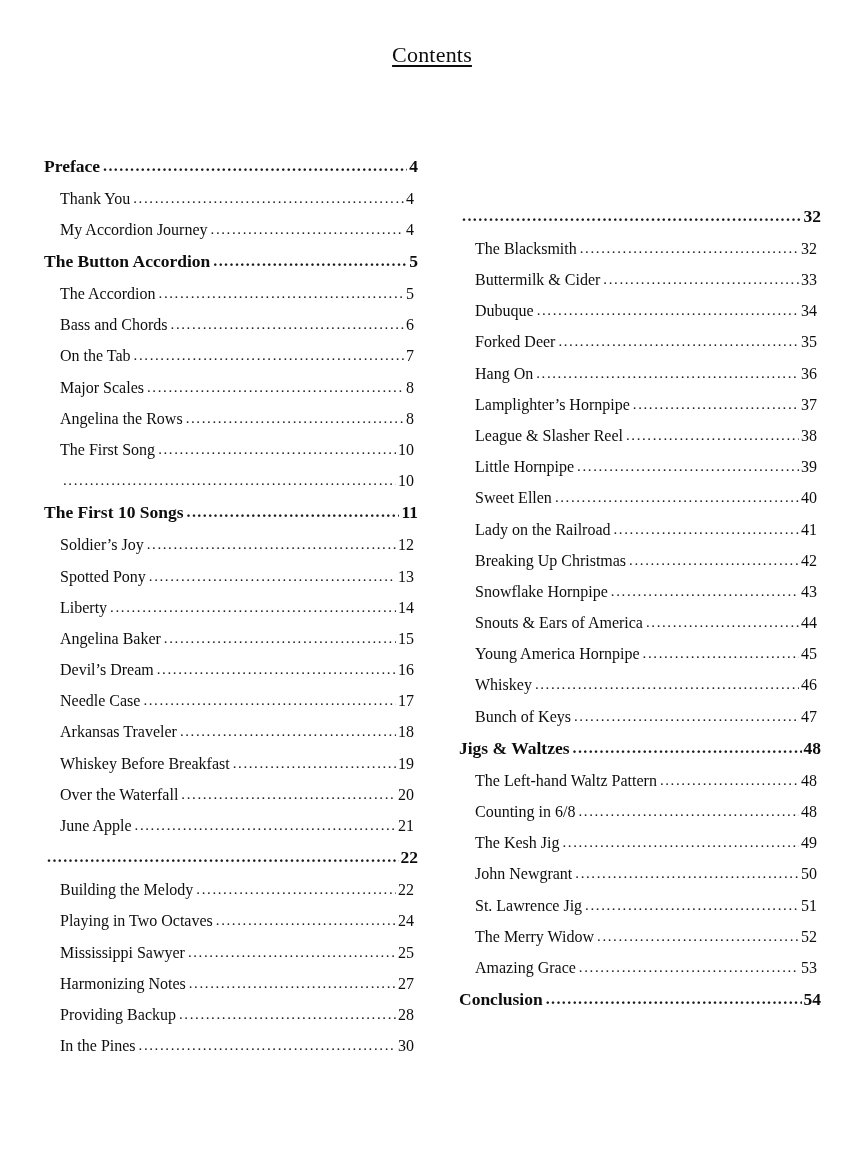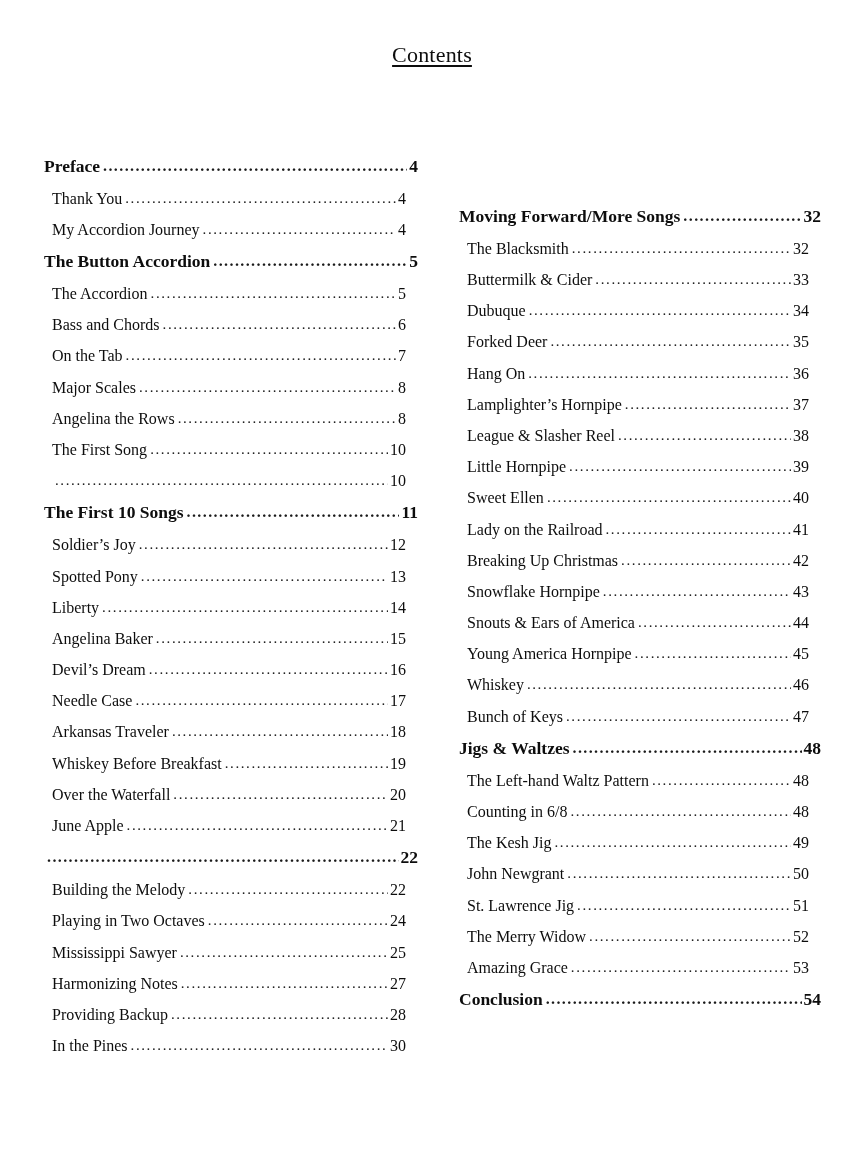--- a/index.html
+++ b/index.html
@@ -85,21 +85,21 @@
   .lvl1 {
     font-weight: bold;
     font-size: 17.5px;
     margin-bottom: 7px;
   }
   .lvl1 .dots { letter-spacing: 1.4px; font-size: 16px; font-weight: bold; }
   .lvl1 .pg { font-weight: bold; }
 
   .lvl2 {
     font-size: 16px;
-    margin-left: 8px;
+    margin-left: 16px;
     width: calc(100% - 20px);
     margin-top: 12px;
     margin-bottom: 12px;
   }
   .lvl2.italic .txt { }
 
   .col-left .lvl1:first-child,
   .col-right .lvl1:first-child { margin-top: 0; }
 </style>
 </head>
@@ -250,21 +250,20 @@
         </div>
         <div class="entry lvl2 italic">
           <span class="txt">In the Pines</span>
           <span class="dots">........................................................................................................................</span>
           <span class="pg">30</span>
         </div>
       </div>
     <div class="col-divider"></div>
     <div class="col col-right">
         <div class="entry lvl1">
-          <span class="txt">Moving Forward/More Songs</span>
           <span class="dots">........................................................................................................................</span>
           <span class="pg">32</span>
         </div>
         <div class="entry lvl2 italic">
           <span class="txt">The Blacksmith</span>
           <span class="dots">........................................................................................................................</span>
           <span class="pg">32</span>
         </div>
         <div class="entry lvl2 italic">
           <span class="txt">Buttermilk &amp; Cider</span>

